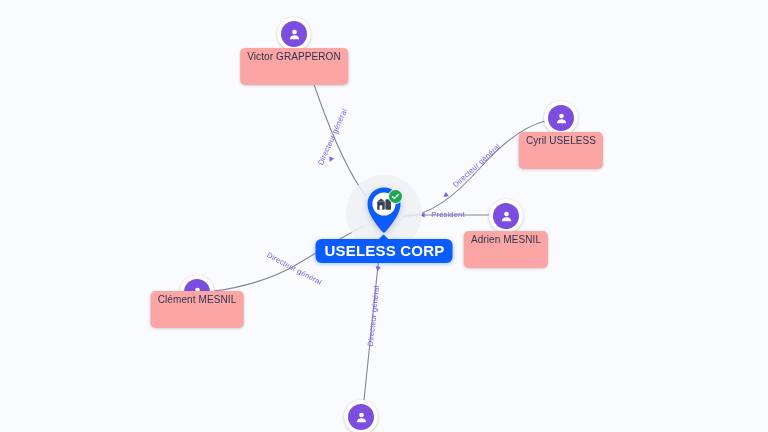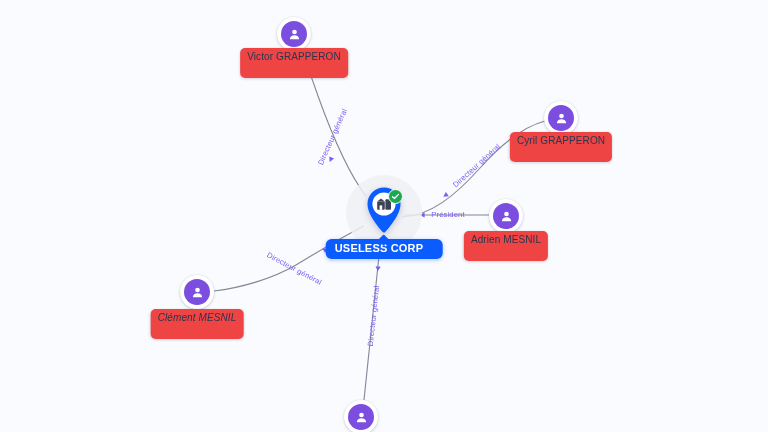--- a/index.html
+++ b/index.html
@@ -113,33 +113,33 @@
   }
   .company-badge svg { display: block; }
 
   
   .node-label {
     position: absolute;
     transform: translate(-50%, 0);
     white-space: nowrap;
     font-size: 10px;
     line-height: 1;
-    padding: 4px 7px 16px 7px;
+    padding: 4px 7px 23px 7px;
     border-radius: 5px;
-    background: #ef4444;
+    background: #fca5a5;
     color: #2c3550;
     box-shadow: 0 1px 3px rgba(40,45,80,.18), 0 0 0 .5px rgba(40,45,80,.04);
     letter-spacing: .1px;
   }
   .node-label.company {
     background: #0b5cff;
     color: #ffffff;
     font-weight: bold;
-    font-size: 11px;
-    padding: 4px 19px 5px 9px;
+    font-size: 15px;
+    padding: 4px 8px 5px 9px;
     border-radius: 6px;
     letter-spacing: .2px;
     box-shadow: 0 1px 4px rgba(11,92,255,.35);
   }
   .label-tail {
     position: absolute;
     left: 50%;
     top: -3px;
     width: 8px;
     height: 8px;
@@ -185,41 +185,41 @@
       <div class="node-label" style="left: 294px; top: 48px; color: rgb(44, 53, 80);">Victor GRAPPERON</div>
       <div class="node person-node" style="left: 561px; top: 118px;">
         <div class="person-ring"></div>
         <div class="person-circle" style="background: rgb(123, 78, 224);">
           <svg width="15" height="15" viewBox="0 0 24 24" aria-hidden="true">
             <circle cx="12" cy="8" r="3.7" fill="#ffffff"></circle>
             <path d="M4.6 19.4c0-4.1 3.4-6.2 7.4-6.2s7.4 2.1 7.4 6.2z" fill="#ffffff"></path>
           </svg>
         </div>
       </div>
-      <div class="node-label" style="left: 561px; top: 132px; color: rgb(44, 53, 80);">Cyril GRAPPERON</div>
+      <div class="node-label" style="left: 561px; top: 132px; color: rgb(44, 53, 80);">Cyril USELESS</div>
       <div class="node person-node" style="left: 506px; top: 216px;">
         <div class="person-ring"></div>
         <div class="person-circle" style="background: rgb(123, 78, 224);">
           <svg width="15" height="15" viewBox="0 0 24 24" aria-hidden="true">
             <circle cx="12" cy="8" r="3.7" fill="#ffffff"></circle>
             <path d="M4.6 19.4c0-4.1 3.4-6.2 7.4-6.2s7.4 2.1 7.4 6.2z" fill="#ffffff"></path>
           </svg>
         </div>
       </div>
       <div class="node-label" style="left: 506px; top: 231px; color: rgb(44, 53, 80);">Adrien MESNIL</div>
       <div class="node person-node" style="left: 197px; top: 292px;">
         <div class="person-ring"></div>
         <div class="person-circle" style="background: rgb(123, 78, 224);">
           <svg width="15" height="15" viewBox="0 0 24 24" aria-hidden="true">
             <circle cx="12" cy="8" r="3.7" fill="#ffffff"></circle>
             <path d="M4.6 19.4c0-4.1 3.4-6.2 7.4-6.2s7.4 2.1 7.4 6.2z" fill="#ffffff"></path>
           </svg>
         </div>
       </div>
-      <div class="node-label" style="left: 197px; top: 309px; color: rgb(44, 53, 80); font-style: italic;">Clément MESNIL</div>
+      <div class="node-label" style="left: 197px; top: 291px; color: rgb(44, 53, 80);">Clément MESNIL</div>
       <div class="node person-node" style="left: 361px; top: 417px;">
         <div class="person-ring"></div>
         <div class="person-circle" style="background: rgb(123, 78, 224);">
           <svg width="15" height="15" viewBox="0 0 24 24" aria-hidden="true">
             <circle cx="12" cy="8" r="3.7" fill="#ffffff"></circle>
             <path d="M4.6 19.4c0-4.1 3.4-6.2 7.4-6.2s7.4 2.1 7.4 6.2z" fill="#ffffff"></path>
           </svg>
         </div>
       </div>
       <div class="node company-node" style="left: 384px; top: 213px;">

